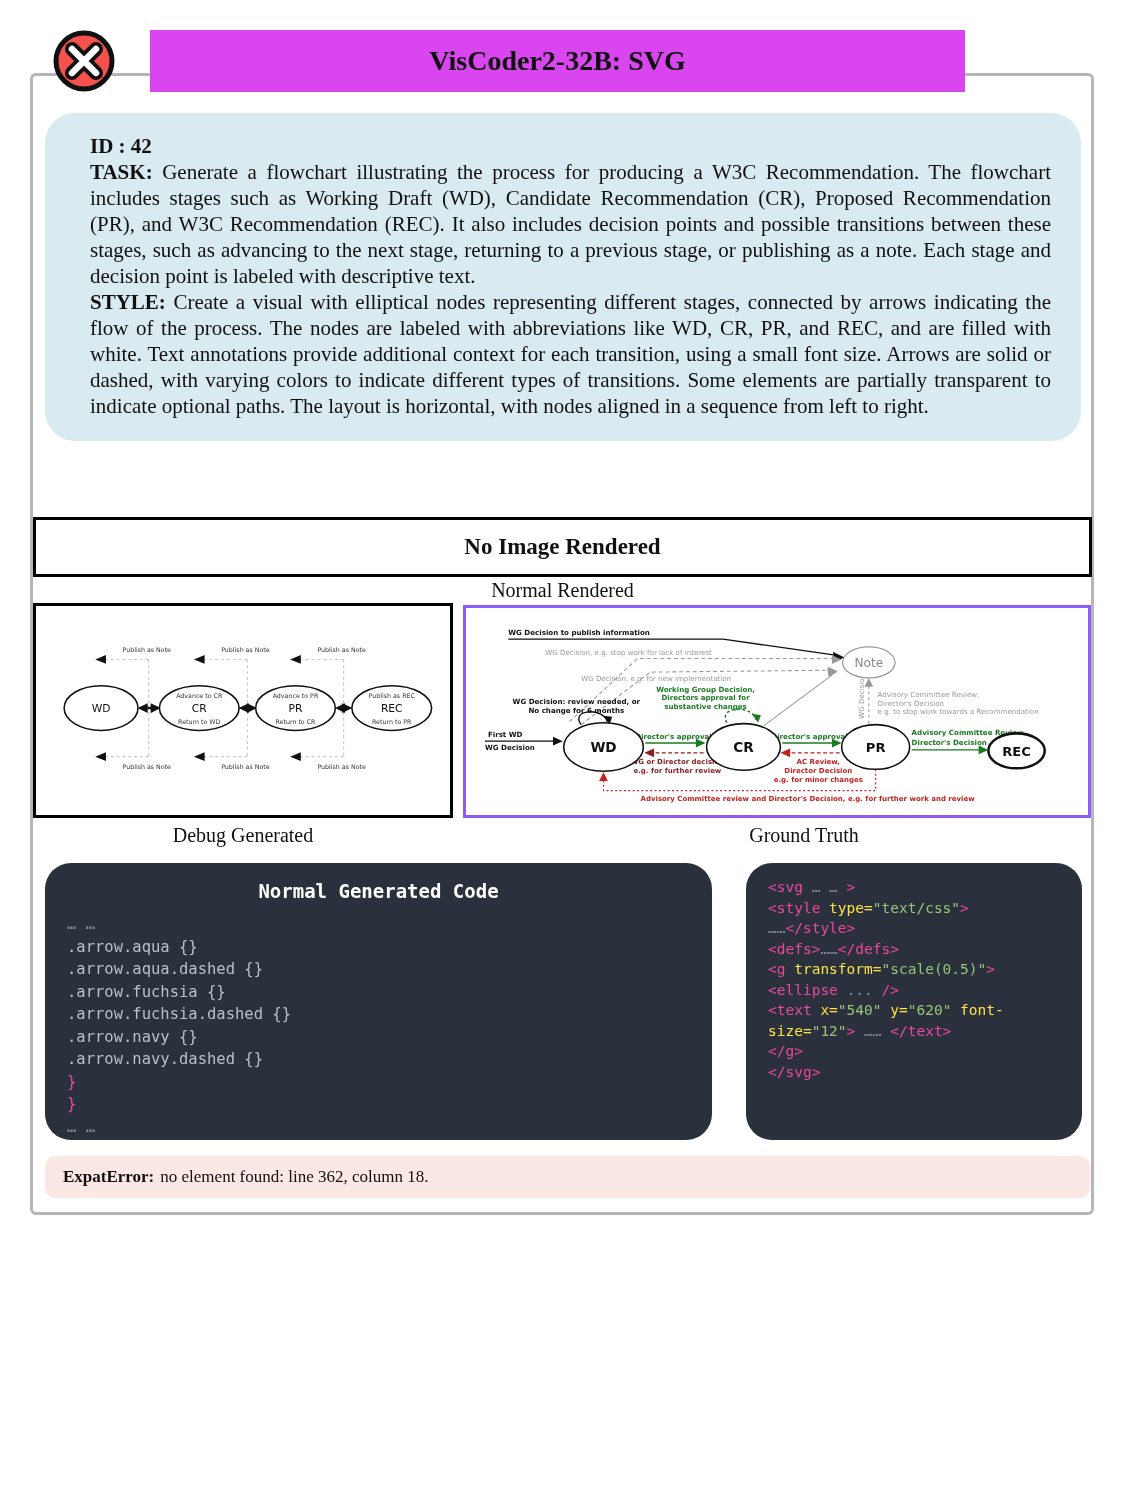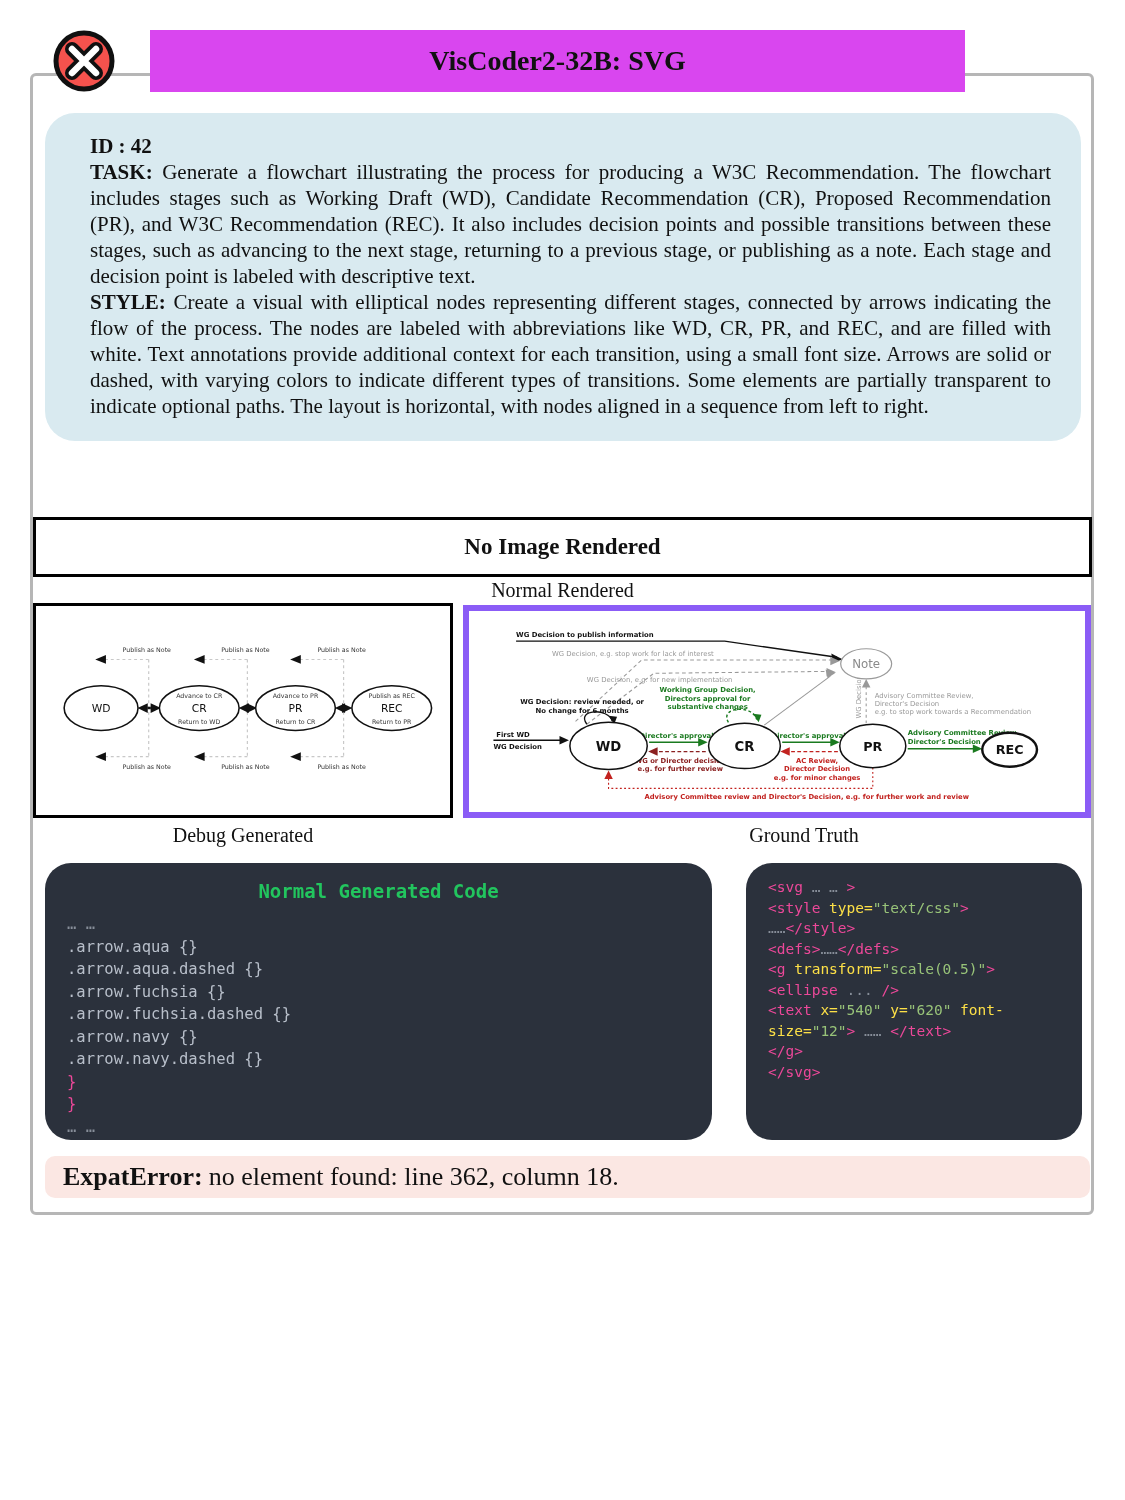--- a/index.html
+++ b/index.html
@@ -29,21 +29,21 @@
     border:3px solid #000; background:#fff;
     display:flex; align-items:center; justify-content:center;
     font-size:23px; font-weight:bold;
   }
   .cap { position:absolute; font-size:20px; text-align:center; color:#111; }
   .cap-normal { left:0; top:579px; width:1125px; }
   .cap-debug  { left:33px;  top:824px; width:420px; }
   .cap-gt     { left:490px; top:824px; width:628px; }
   .panel { position:absolute; background:#fff; overflow:hidden; }
   .panel-left  { left:33px;  top:603px; width:420px; height:215px; border:3px solid #000; }
-  .panel-right { left:463px; top:605px; width:628px; height:213px; border:6px solid #8b5cf6; }
+  .panel-right { left:463px; top:605px; width:628px; height:213px; border:3px solid #8b5cf6; }
   .panel svg { display:block; width:100%; height:100%; }
   svg text { font-family:"DejaVu Sans", sans-serif; }
   .tiny  { font-size:6.5px; fill:#333; }
   .nlab  { font-size:11px; fill:#111; }
   .gdash { stroke:#c8c8c8; stroke-width:1.2; stroke-dasharray:3 3; fill:none; }
   .ell   { fill:#fff; stroke:#111; stroke-width:1.6; }
   
   .g-gray { fill:#999; font-size:7.3px; }
   .g-grn  { fill:#1a7a1f; font-size:7.3px; font-weight:600; }
   .g-blk  { fill:#111; font-size:7.3px; font-weight:600; }
@@ -54,38 +54,38 @@
   .ln-blk  { stroke:#111; fill:none; stroke-width:1.4; }
   .ln-dred { stroke:#8b2020; fill:none; stroke-width:1.2; }
   .ln-red  { stroke:#c2221f; fill:none; stroke-width:1.2; }
   .codeblock {
     position:absolute; top:863px; height:277px; background:#2b313c;
     border-radius:26px; font-family:"DejaVu Sans Mono", monospace;
   }
   .code-left  { left:45px;  width:667px; }
   .code-right { left:746px; width:336px; }
   .codehead {
-    text-align:center; font-weight:bold; color:#22c55e; padding-top:17px;
+    text-align:center; font-weight:bold; color:#ffffff; padding-top:17px;
   }
   .code-left  .codehead { font-size:19px; }
   .code-right .codehead { font-size:17px; }
   .codebody { padding:11px 0 0 22px; }
   .code-left  .codebody { font-size:15.5px; line-height:22.5px; }
   .code-right .codebody { font-size:14.5px; line-height:20.5px; padding-top:14px; }
   .code-line { white-space:pre; }
   .tok-p { color:#b8bfca; }
   .tok-d { color:#878e99; }
   .tok-r { color:#ec4899;margin-top:32px; }
   .tok-o { color:#fde047; }
   .tok-g { color:#98c379; }
   .errbox {
     position:absolute; left:45px; top:1156px; width:1045px; height:42px;
     background:#fbe7e3; border-radius:10px;
     display:flex; align-items:center; padding-left:18px;
-    font-size:26px;
+    font-size:17px;
   }
   .errbox b { margin-right:6px; }
 </style>
 </head>
 <body>
 
 <div class="outer"></div>
 
 <div class="badge">
   <svg viewBox="0 0 68 68">

